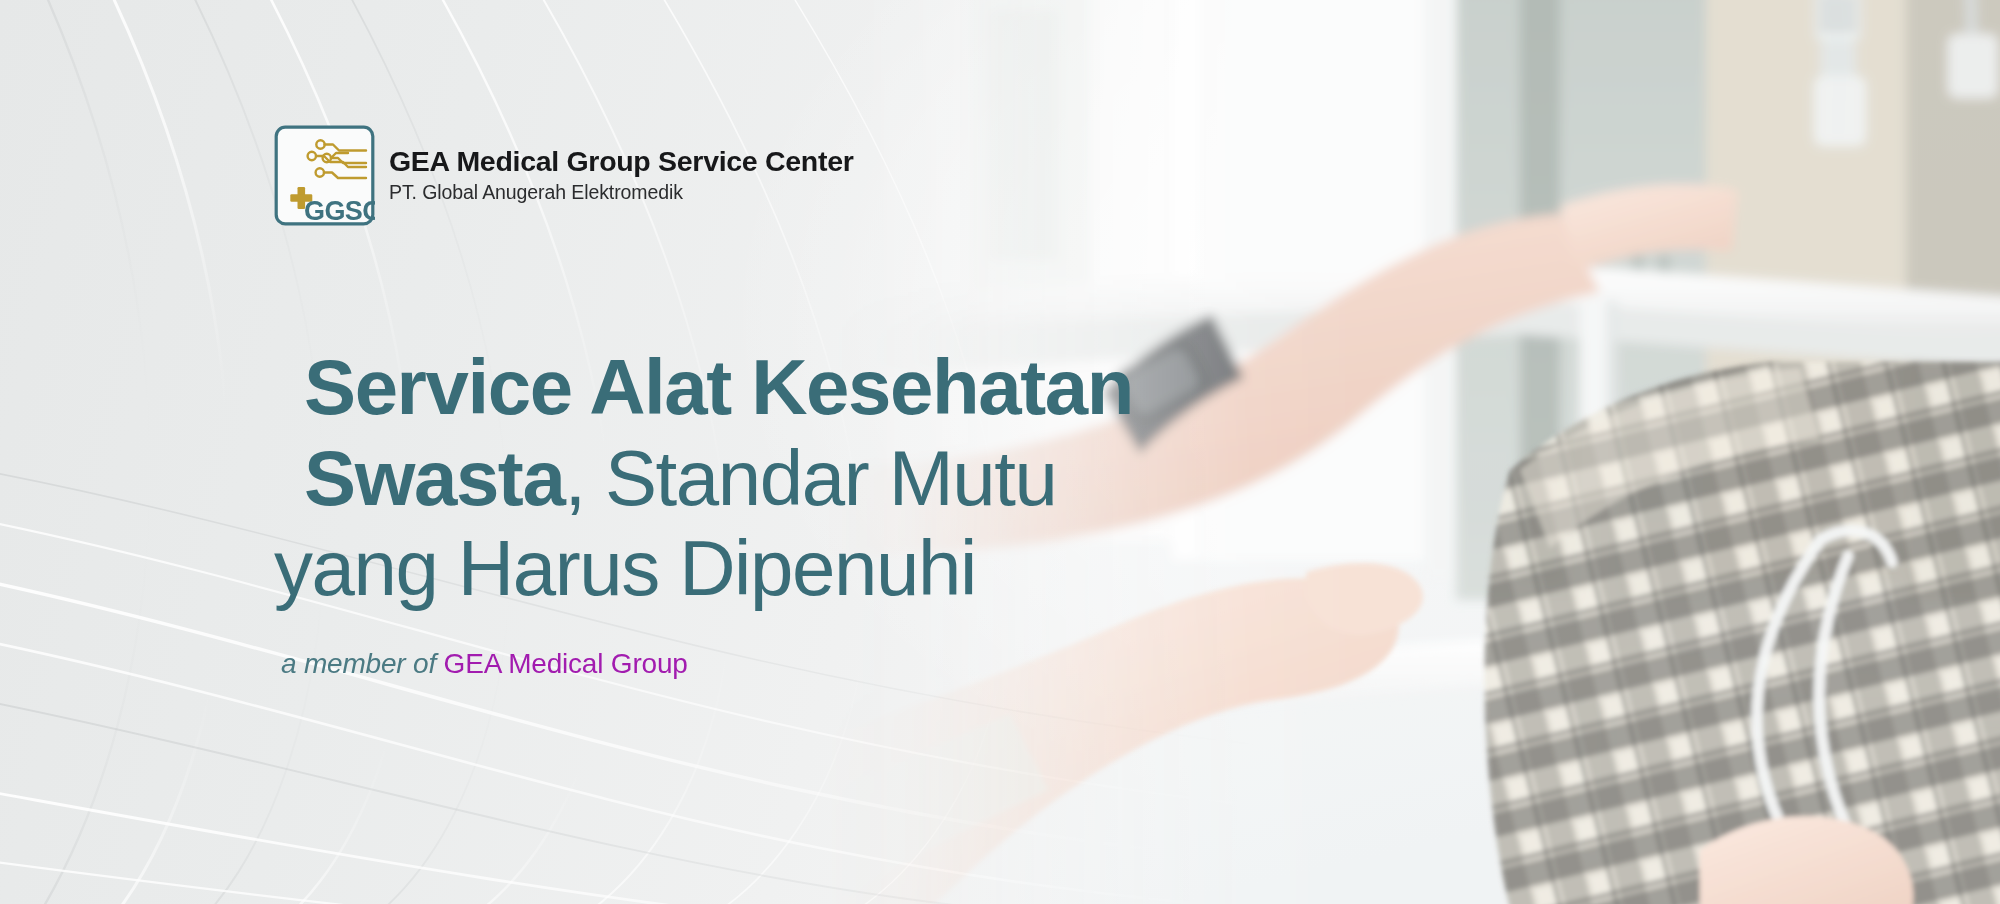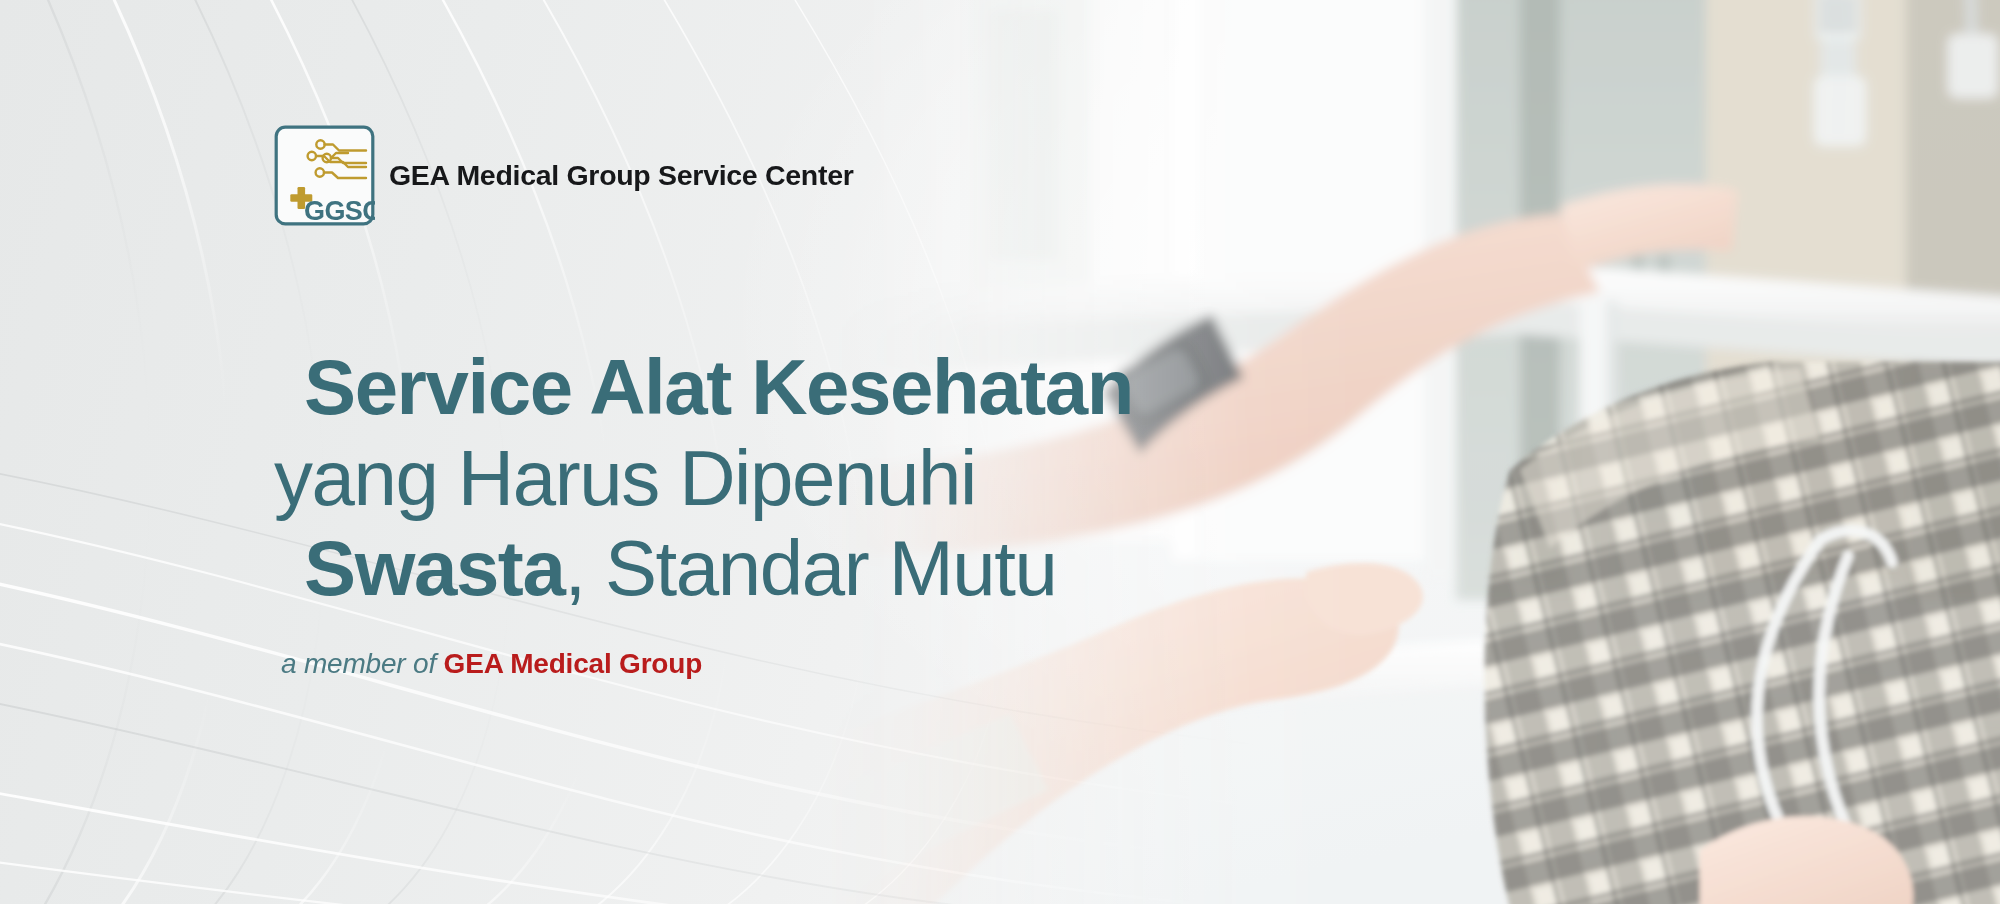--- a/index.html
+++ b/index.html
@@ -100,21 +100,21 @@
   .member-of {
     position: absolute;
     left: 281px;
     top: 648px;
     font-size: 28px;
     color: #4b7a83;
     letter-spacing: -0.2px;
     white-space: nowrap;
   }
   .member-of .mo-light { font-weight: 300; font-style: italic; }
-  .member-of .mo-bold { font-weight: 700; color: #b91c1c; }
+  .member-of .mo-bold { font-weight: 400; color: #a21caf; }
 </style>
 </head>
 <body>
 
 <div class="banner">
 
   <div class="bg-base"></div>
 
   <svg class="bg-waves" viewBox="0 0 2000 904" preserveAspectRatio="none" aria-hidden="true">
     <defs>
@@ -309,32 +309,33 @@
       <g fill="#BF9B2F">
         <rect x="23.5" y="62" width="7.6" height="22" rx="1.2"></rect>
         <rect x="16.3" y="69.2" width="22" height="7.6" rx="1.2"></rect>
       </g>
 
       <text x="30" y="95" font-family="'Liberation Sans', sans-serif" font-size="27" font-weight="700" fill="#3F7380" letter-spacing="-0.6">GGSC</text>
     </svg>
 
     <div class="logo-text-block">
       <div class="logo-title">GEA Medical Group Service Center</div>
+      <div class="logo-sub">PT. Global Anugerah Elektromedik</div>
     </div>
   </div>
 
   <h1 class="headline">
     <span class="ln">
       <span class="hl-bold">Service Alat Kesehatan</span>
     </span>
     <span class="ln">
-      <span class="hl-light">yang Harus Dipenuhi</span>
+      <span class="hl-bold">Swasta</span><span class="hl-light">, Standar Mutu</span>
     </span>
     <span class="ln">
-      <span class="hl-bold">Swasta</span><span class="hl-light">, Standar Mutu</span>
+      <span class="hl-light">yang Harus Dipenuhi</span>
     </span>
   </h1>
 
   <div class="member-of">
     <span class="mo-light">a member of</span><span>&nbsp;</span><span class="mo-bold">GEA Medical Group</span>
   </div>
 
 </div>
 
 </body></html>

